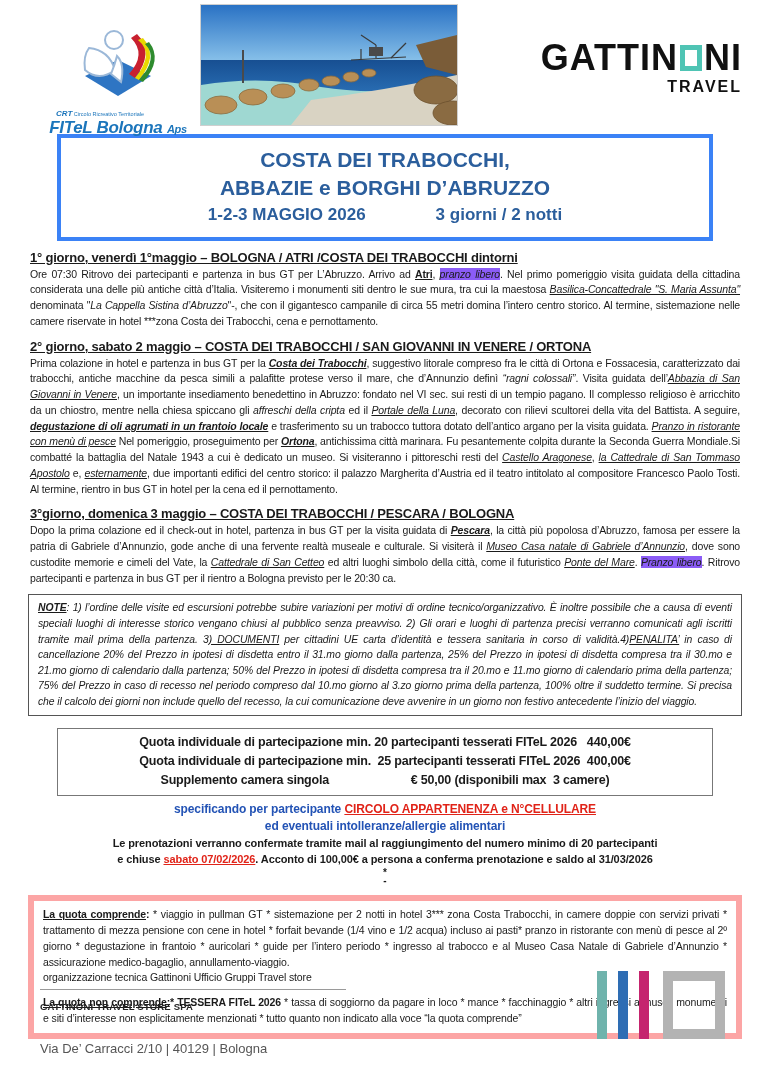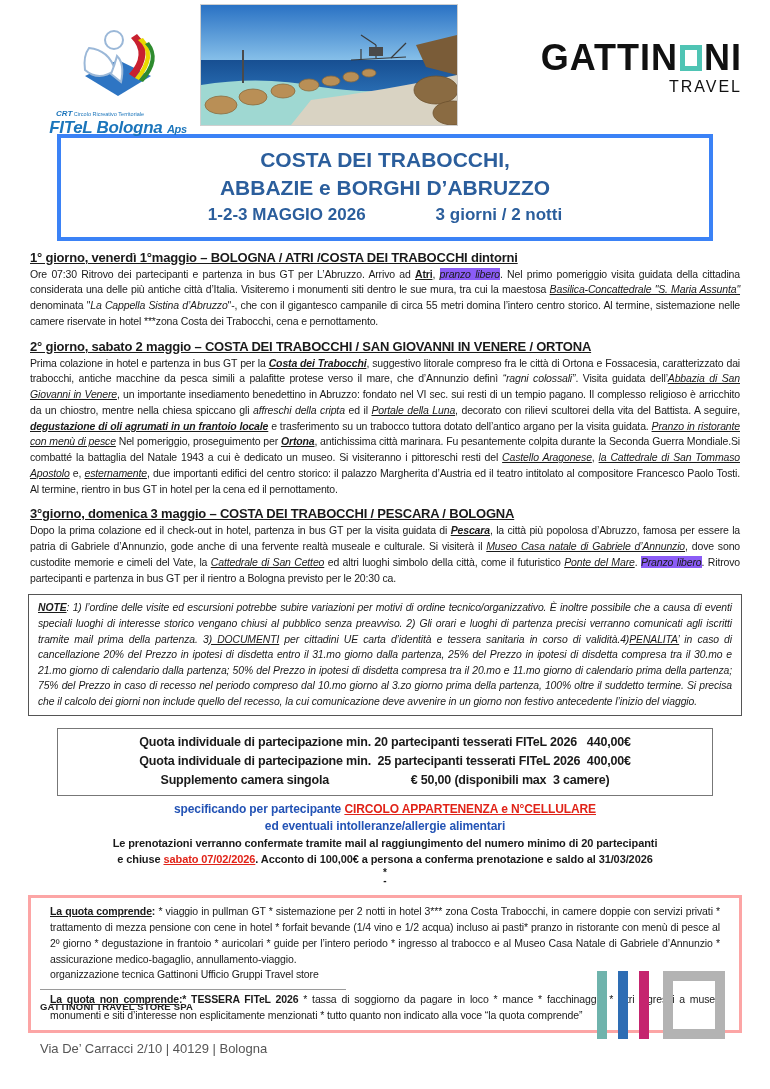--- a/index.html
+++ b/index.html
@@ -19,21 +19,21 @@
   .header { position:relative; height:130px; }
   .fitel { position:absolute; left:38px; top:26px; width:160px; text-align:center; }
   .fitel .crt-line { font-size:5.5px; color:#1b75bb; margin-top:1px; text-align:left; padding-left:18px;}
   .fitel .crt-line .crt { font-weight:bold; font-style:italic; font-size:8px; }
   .fitel .fitel-name { font-size:17px; color:#1b75bb; font-weight:bold; font-style:italic; letter-spacing:-0.3px; }
   .fitel .fitel-name .aps { font-size:11px; }
   .photo { position:absolute; left:200px; top:4px; width:258px; height:122px; border:1px solid #cfcfcf; }
   .gattinoni { position:absolute; right:28px; top:40px; text-align:right; }
   .gattinoni .word { font-size:36px; font-weight:600; letter-spacing:1px; color:#111; line-height:1; display:flex; align-items:center; }
   .gattinoni .sq { display:inline-block; width:22px; height:26px; border:5px solid #4fc4b4; margin:0 2px; }
-  .gattinoni .sub { font-size:16px; letter-spacing:2px; color:#111; margin-top:2px; font-weight:400; }
+  .gattinoni .sub { font-size:16px; letter-spacing:2px; color:#111; margin-top:2px; font-weight:700; }
 
   
   .title-box { margin:4px 57px 0 57px; border:4px solid #3b82f6; text-align:center; padding:8px 4px 12px 4px; }
   .title-box .t1, .title-box .t2 { font-size:21px; font-weight:bold; color:#2b5e9c; line-height:1.35; }
   .title-box .t3 { font-size:17px; font-weight:bold; color:#2b5e9c; display:flex; justify-content:center; gap:70px; margin-top:2px; }
 
   
   .content { margin:0 30px; }
   .day-heading { font-size:13px; font-weight:bold; text-decoration:underline; margin-top:9px; letter-spacing:-0.2px; }
   .day-body { font-size:10.5px; line-height:1.5; text-align:justify; margin-top:2px; letter-spacing:-0.15px; }
@@ -46,21 +46,21 @@
   .price-box { margin:12px 57px 0 57px; border:1px solid #777; padding:4px 6px; text-align:center; }
   .price-line { font-size:12.5px; font-weight:bold; white-space:pre; line-height:1.55; letter-spacing:-0.2px; }
 
   
   .booking { text-align:center; margin-top:5px; }
   .booking-line { font-size:12px; line-height:1.45; letter-spacing:-0.1px; }
   .booking-line.big { font-size:11px; }
   .footnote { text-align:center; font-size:10px; font-weight:bold; line-height:0.8; margin-top:2px; }
 
   
-  .includes-box { margin:10px 28px 0 28px; border:3px solid #fca5a5; padding:6px 19px; font-size:10.5px;
+  .includes-box { margin:10px 28px 0 28px; border:6px solid #fca5a5; padding:6px 9px; font-size:10.5px;
     line-height:1.5; text-align:justify; letter-spacing:-0.12px; }
   .includes-box .gap { height:9px; }
 
   
   .footer { position:absolute; left:0; bottom:16px; width:770px; height:84px; }
   .footer-rule { position:absolute; left:40px; top:0; width:306px; height:1px; background:#9a9a9a; }
   .footer-text { position:absolute; left:40px; top:12px; }
   .footer-company { font-size:9.5px; font-weight:bold; color:#222; margin-bottom:4px; letter-spacing:0.2px; }
   .footer-line { font-size:13px; color:#555; line-height:1.45;margin-top:28px; }
   .footer-mark { position:absolute; right:45px; top:-18px; display:flex; align-items:flex-start; }

